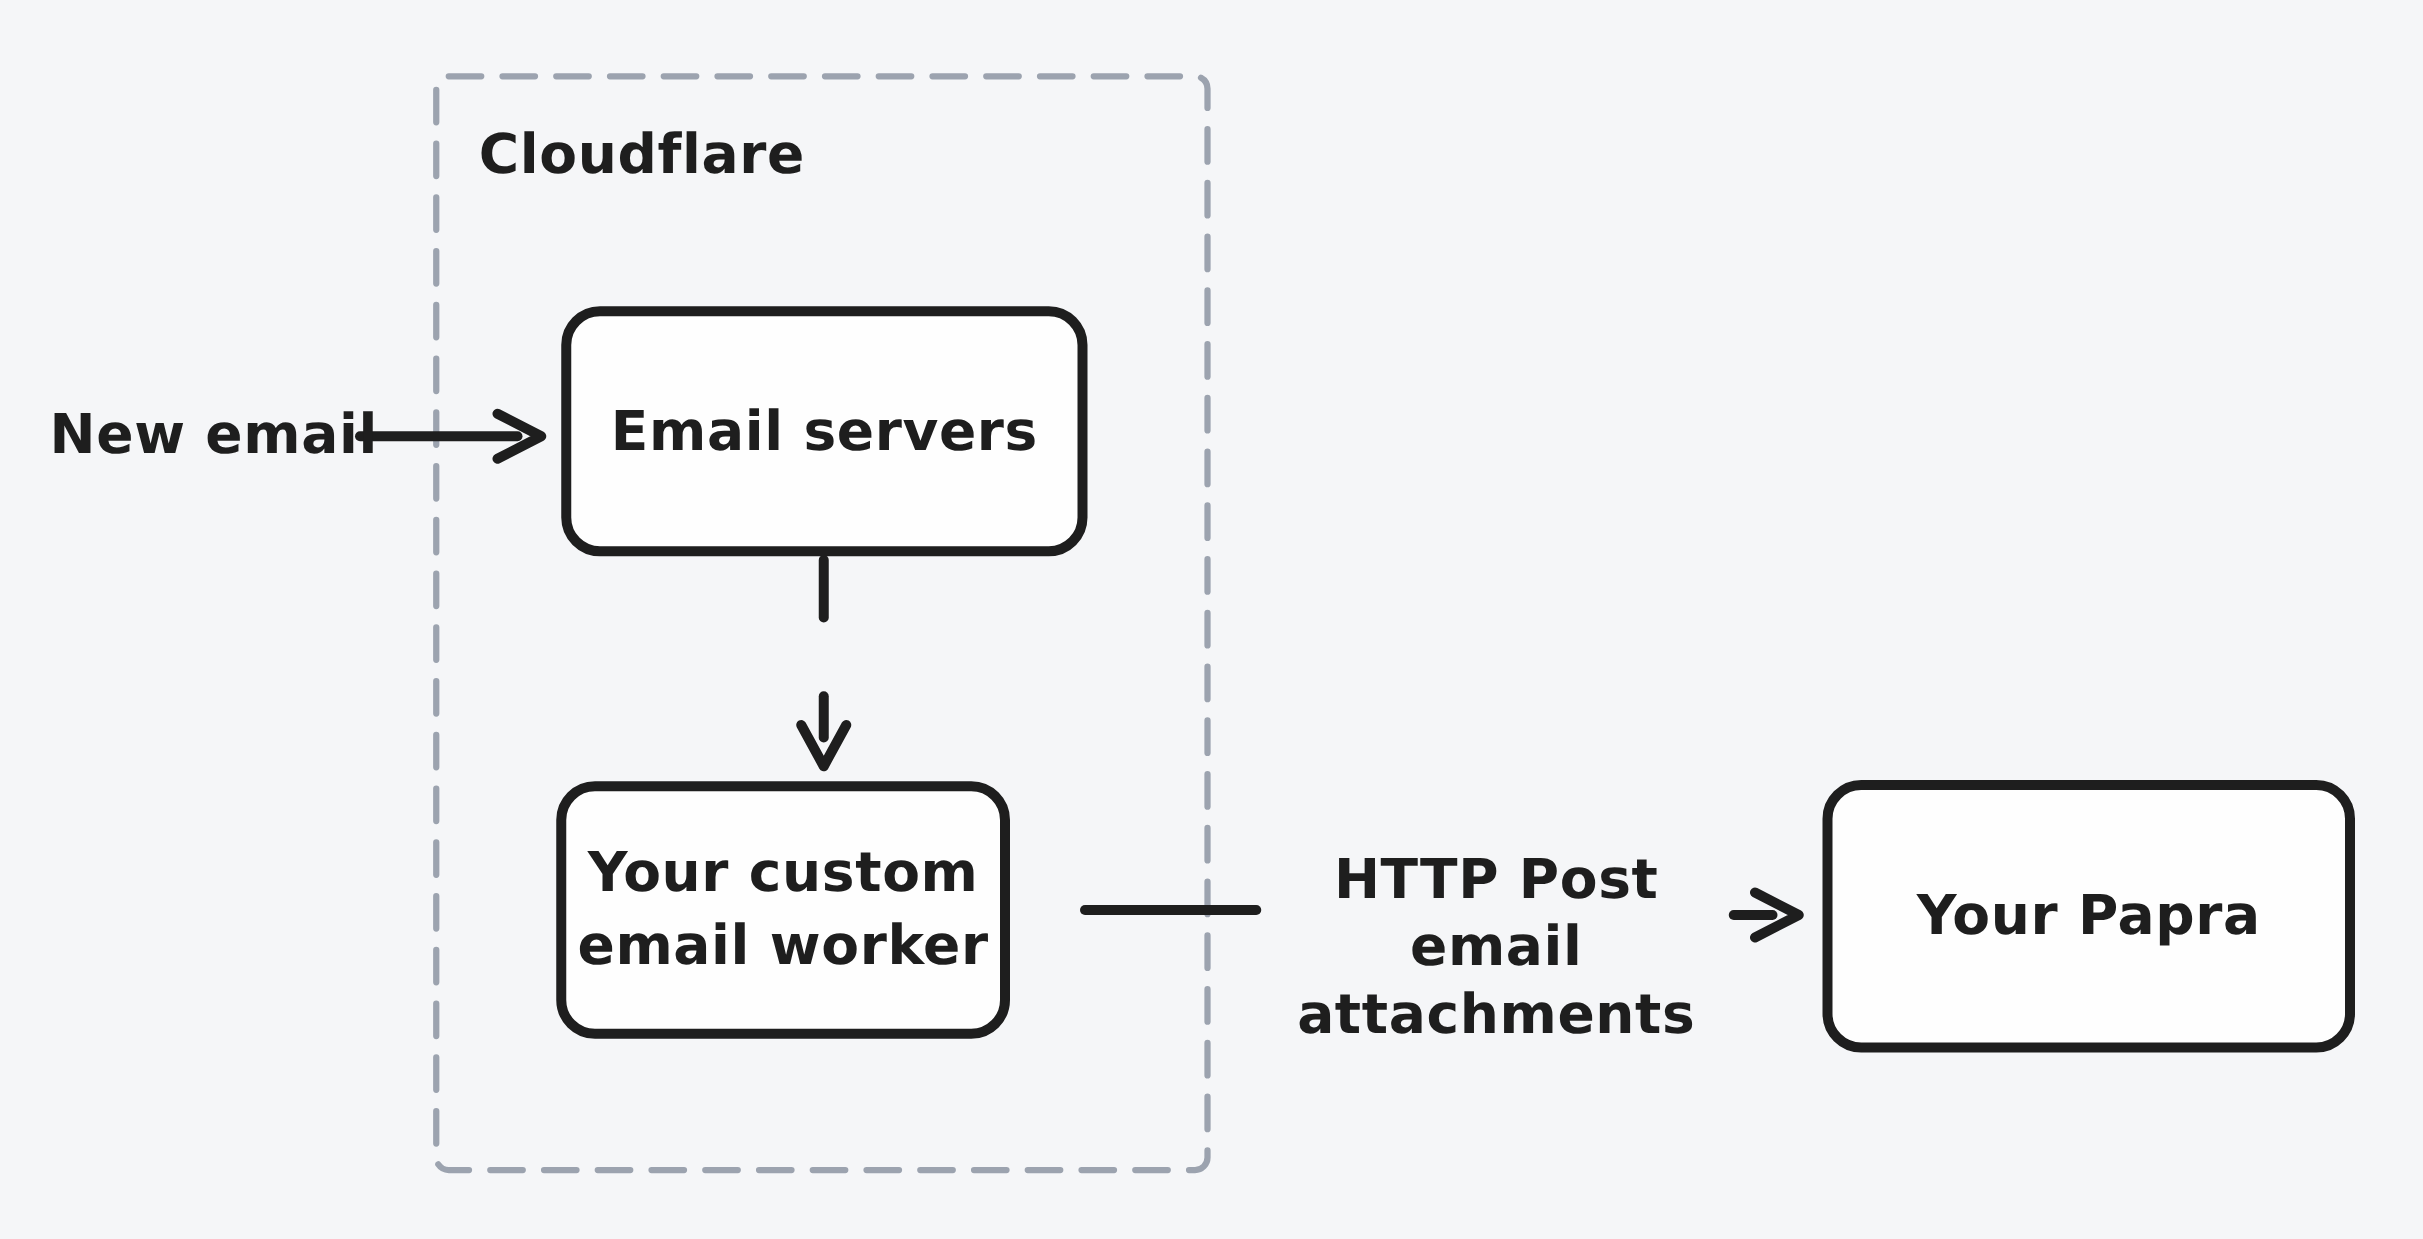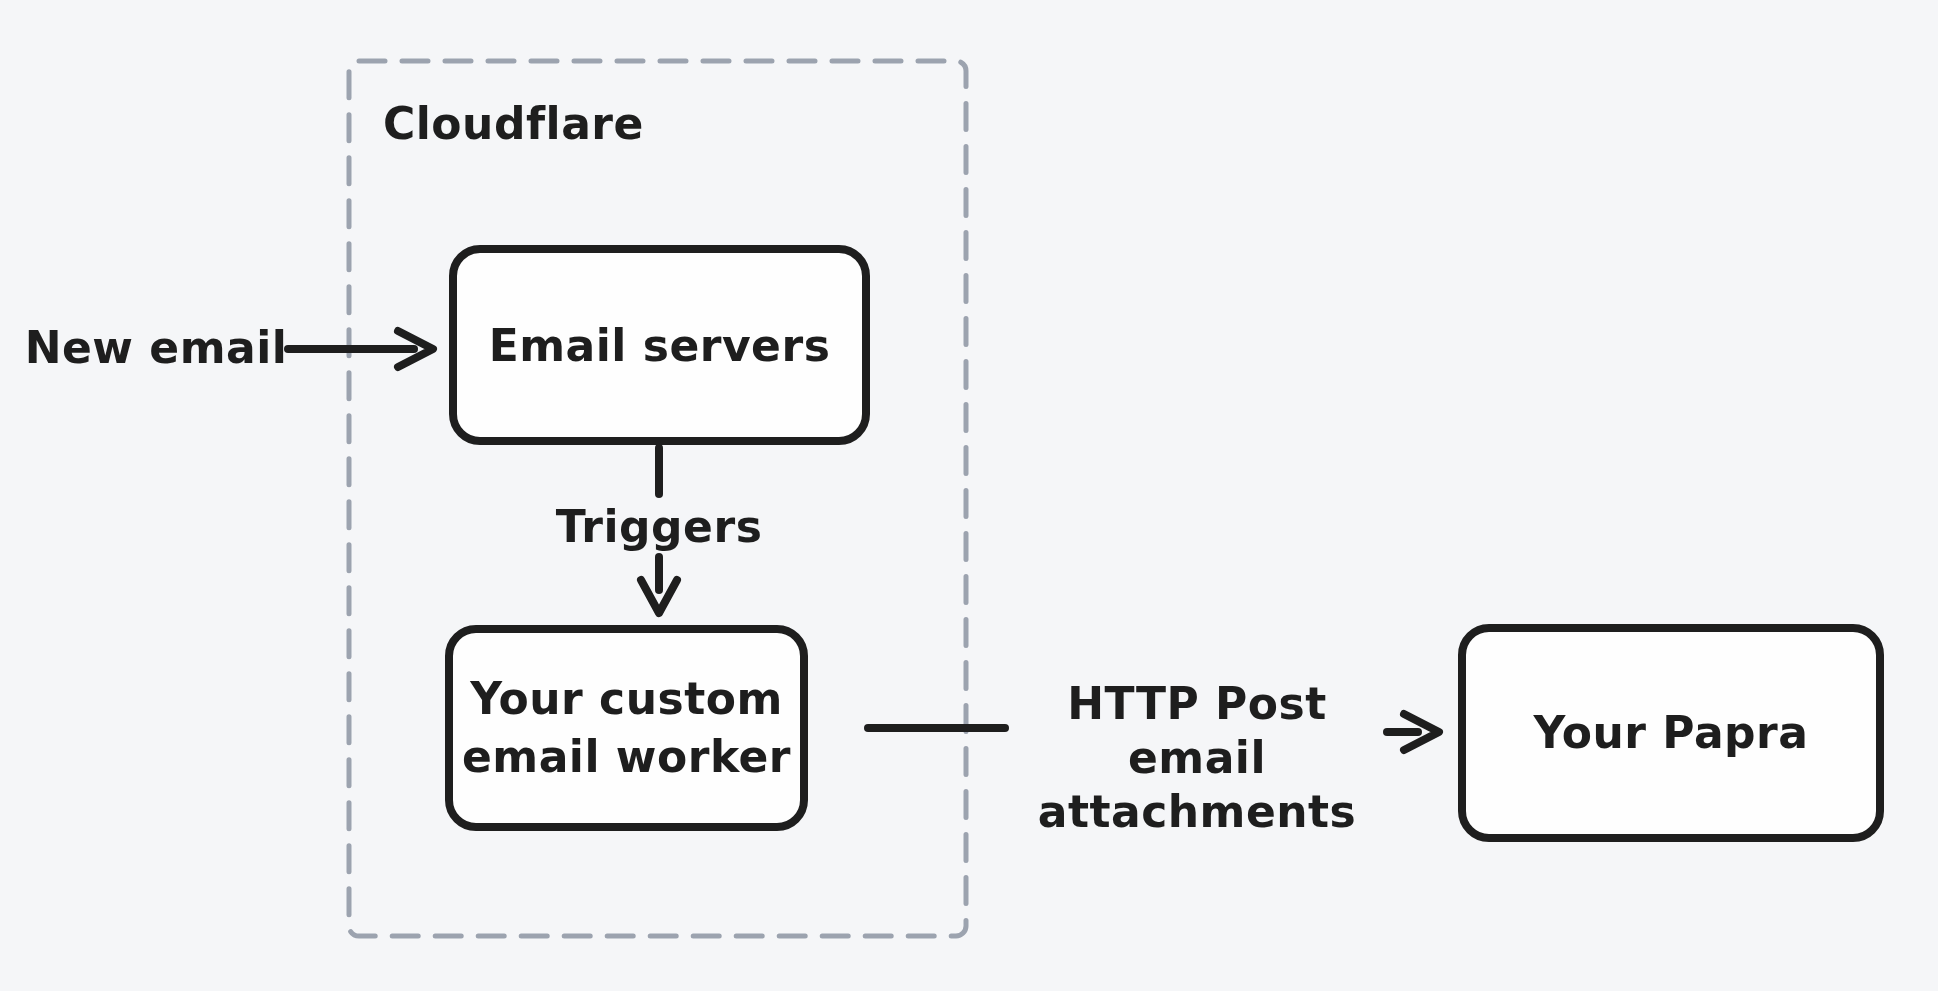--- a/index.html
+++ b/index.html
@@ -64,21 +64,21 @@
   .node-papra .node-line { line-height: 60px; }
   .diagram-label {
     position: absolute;
     color: var(--text);
     font-weight: 700;
     font-size: 44px;
     letter-spacing: 0.5px;
     white-space: nowrap;
   }
   .label-cloudflare { left: 383px; top: 98px; line-height: 52px; }
-  .label-new-email  { left: 6px;  top: 322px; width: 300px; line-height: 52px; text-align: center; }
+  .label-new-email  { left: 21px;  top: 322px; width: 300px; line-height: 52px; text-align: center; }
   .label-triggers   { left: 509px; top: 501px; width: 300px; line-height: 52px; text-align: center; }
   .label-http-post  { left: 987px; top: 677px; width: 420px; line-height: 54px; text-align: center; white-space: normal; }
 </style>
 </head>
 <body>
 
 <div class="stage">
 
   <svg class="connector-layer" viewBox="0 0 1938 991" aria-hidden="true">
 
@@ -113,20 +113,19 @@
     <span class="node-line">Your custom</span>
     <span class="node-line">email worker</span>
   </div>
 
   <div class="node node-papra">
     <span class="node-line">Your Papra</span>
   </div>
 
   <div class="diagram-label label-new-email">New email</div>
 
-  <div class="diagram-label label-triggers">Triggers</div>
 
   <div class="diagram-label label-http-post">
     <div>HTTP Post</div>
     <div>email attachments</div>
   </div>
 
 </div>
 
 </body></html>

